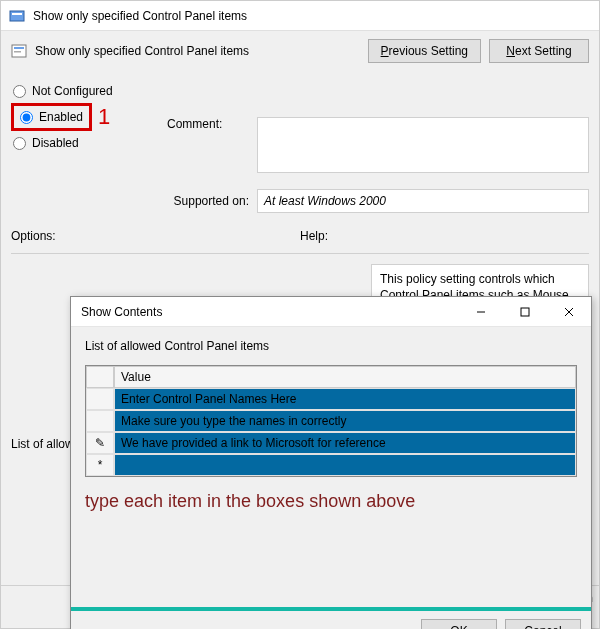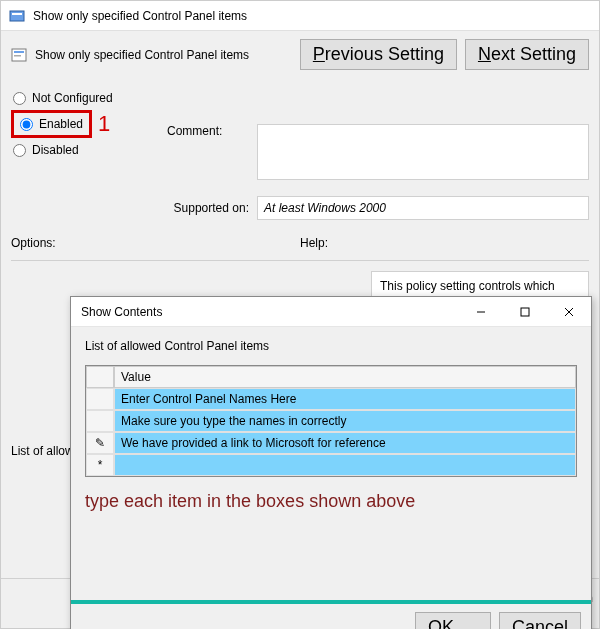--- a/index.html
+++ b/index.html
@@ -45,24 +45,24 @@
 }
 .header-row .hicon {
   width: 16px; height: 16px;
   margin-right: 8px;
 }
 .header-row .htxt { flex: 1; }
 .btn {
   background: #e1e1e1;
   border: 1px solid #adadad;
   padding: 4px 12px;
-  font-size: 18px;
+  font-size: 12px;
   margin-left: 8px;
   min-width: 100px;
-  text-align: left;
+  text-align: center;
   cursor: default;
 }
 .underline-first::first-letter { text-decoration: underline; }
 
 .body-grid {
   display: grid;
   grid-template-columns: 150px 1fr;
   column-gap: 6px;
   padding: 0 10px;
 }
@@ -191,21 +191,21 @@
 .wc {
   width: 44px; height:30px;
   display:flex; align-items:center; justify-content:center;
 }
 
 .dlg-label {
   padding: 12px 14px 6px 14px;
 }
 .tbl {
   margin: 6px 14px;
-  background:#7dd3fc;
+  background:#0369a1;
   border:1px solid #888;
 }
 .tbl .hrow {
   display:grid;
   grid-template-columns: 28px 1fr;
   background:#f5f5f5;
 }
 .tbl .cellh {
   border:1px solid #ccc;
   padding:3px 6px;

